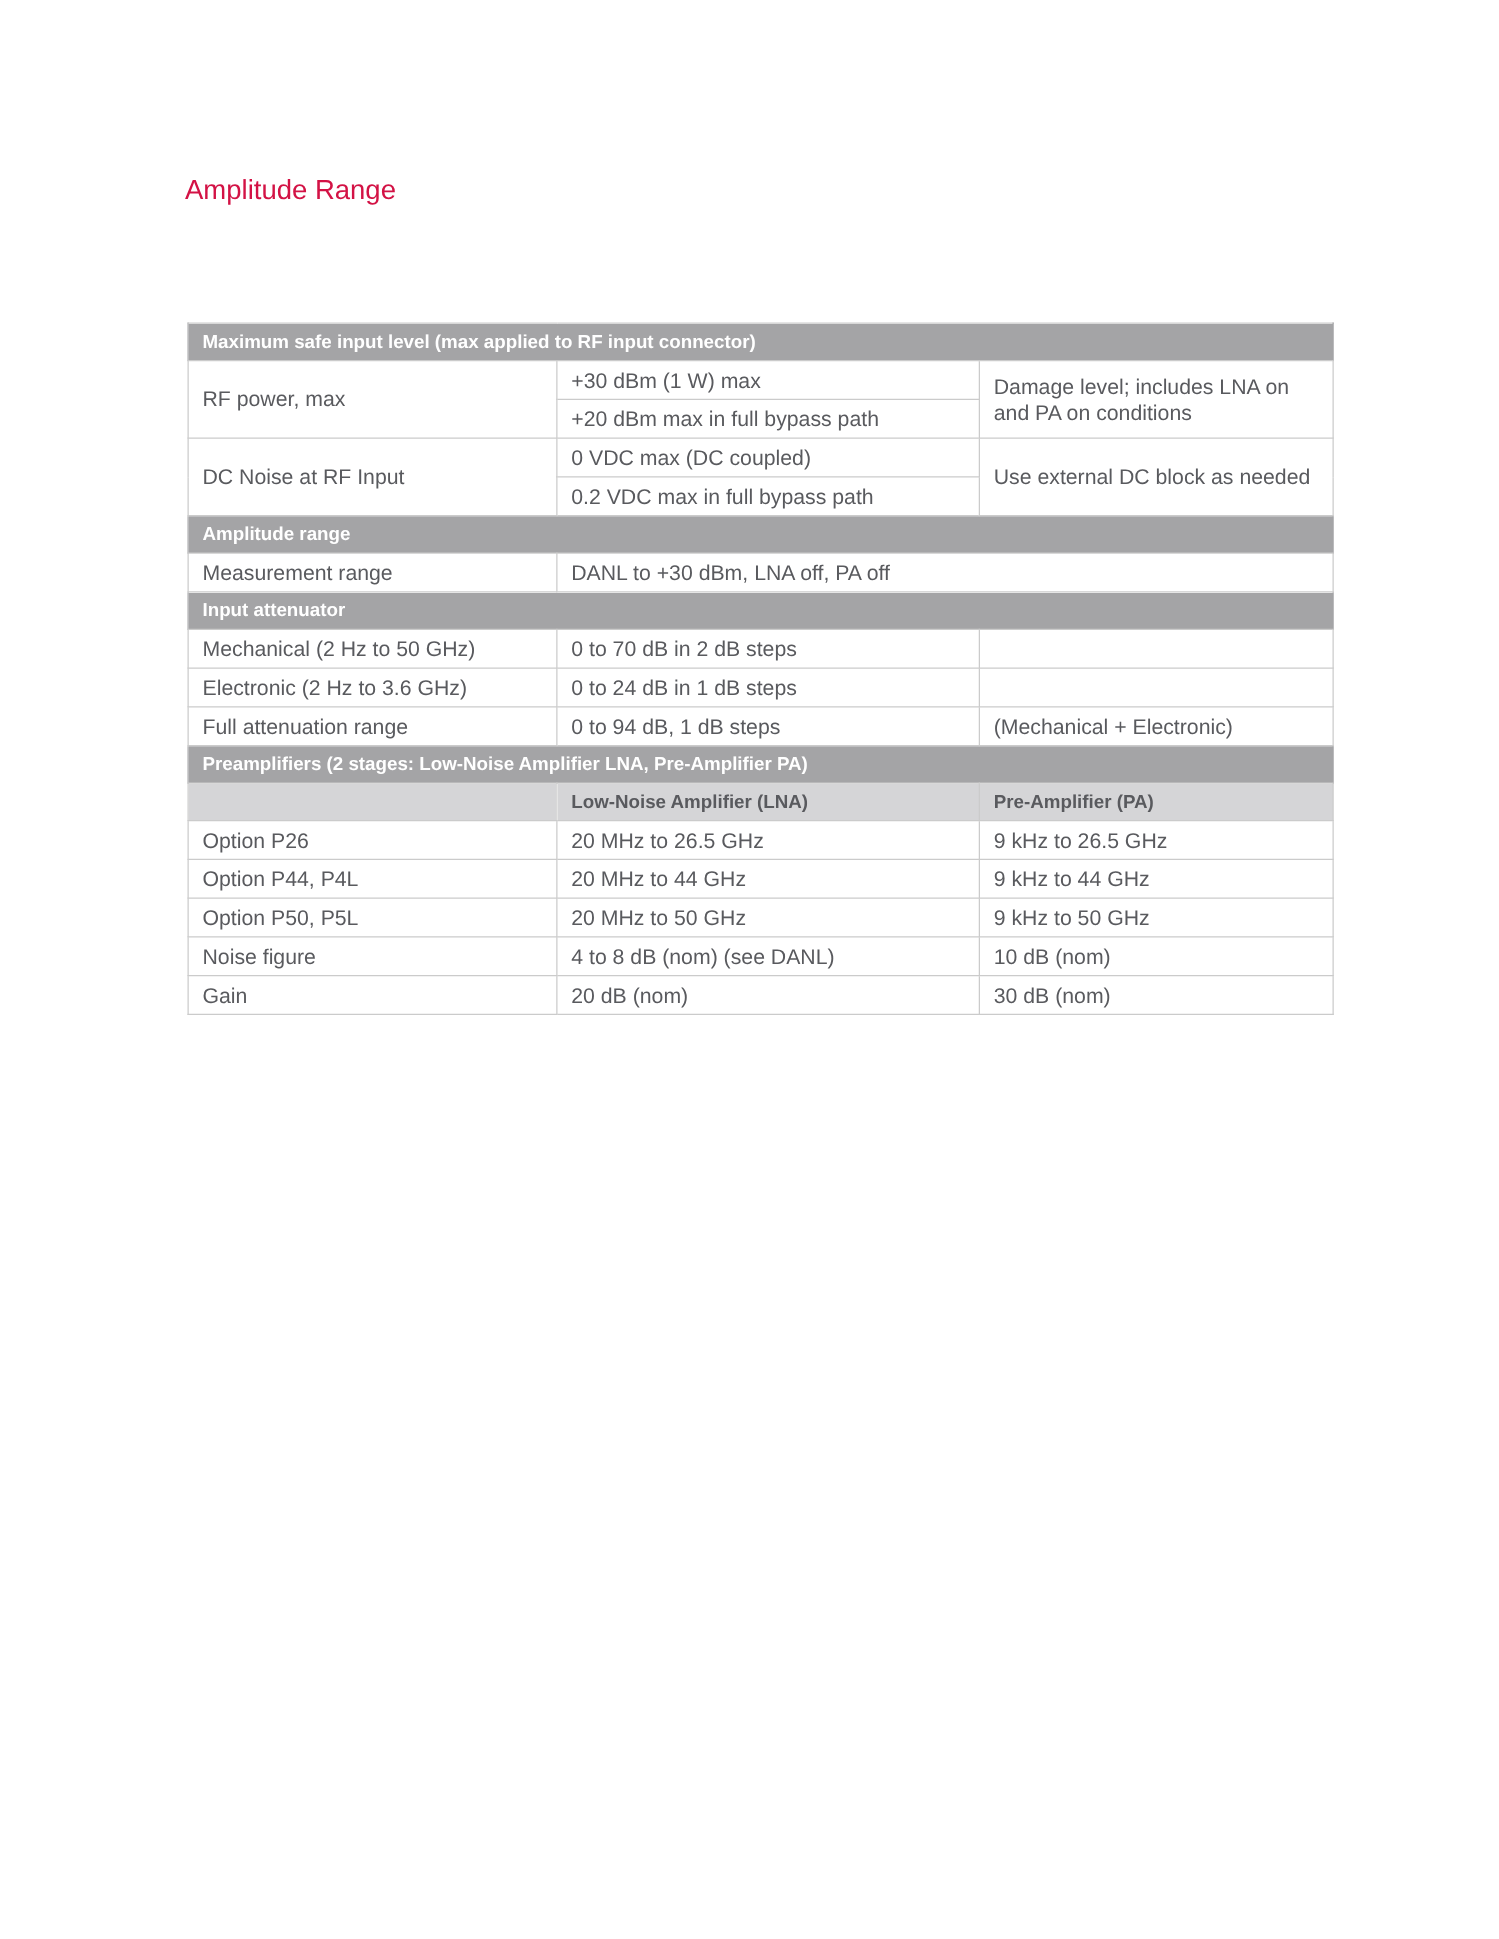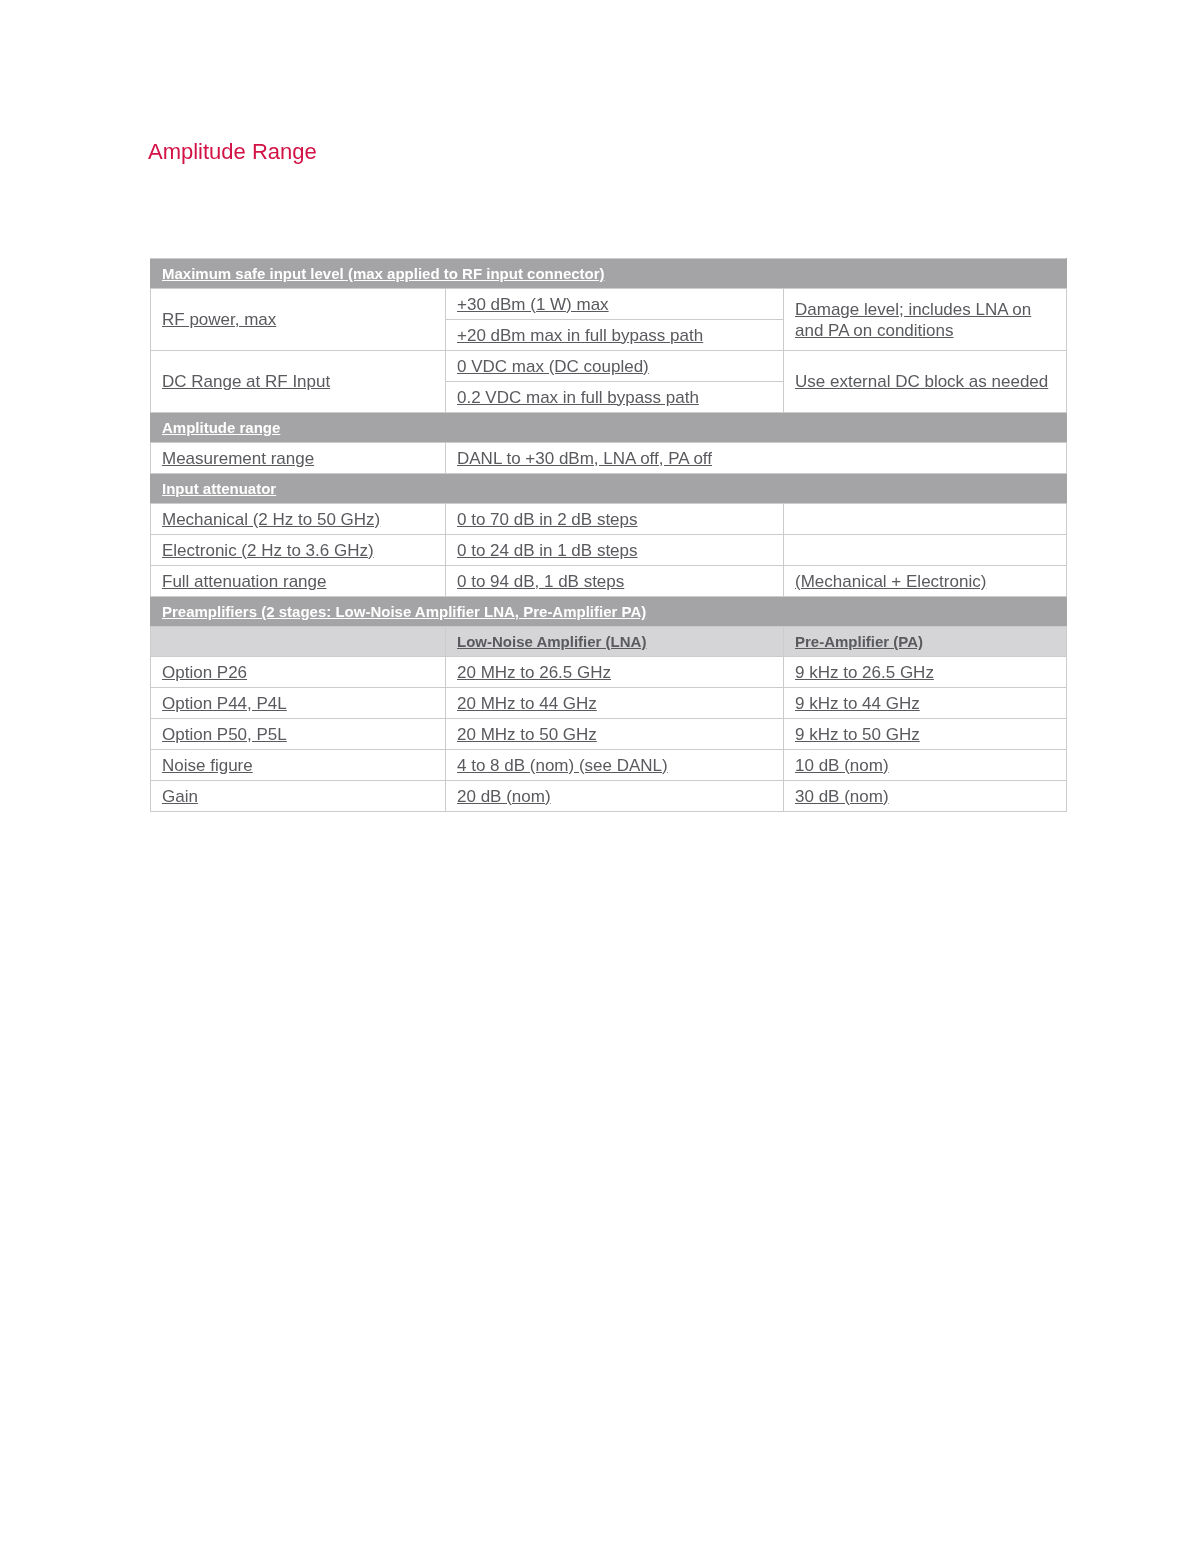--- a/index.html
+++ b/index.html
@@ -41,21 +41,20 @@
     font-size: 17px;
     color: #595a5e;
   }
   .spec td {
     border: 1px solid #cbcbcb;
     padding: 3px 11px;
     height: 31px;
     line-height: 21px;
     vertical-align: middle;
     overflow: hidden;
-    text-decoration: underline;
   }
   .spec tr.band td {
     background: #a4a4a6;
     color: #ffffff;
     font-weight: bold;
     font-size: 15px;
     border-left-color: #a4a4a6;
     border-right-color: #a4a4a6;
     height: 30px;
   }
@@ -114,21 +113,21 @@
       </tr>
       <tr>
         <td rowspan="2">RF power, max</td>
         <td>+30 dBm (1 W) max</td>
         <td rowspan="2">Damage level; includes LNA on and PA on conditions</td>
       </tr>
       <tr>
         <td>+20 dBm max in full bypass path</td>
       </tr>
       <tr>
-        <td rowspan="2">DC Range at RF Input</td>
+        <td rowspan="2">DC Noise at RF Input</td>
         <td>0 VDC max (DC coupled)</td>
         <td rowspan="2">Use external DC block as needed</td>
       </tr>
       <tr>
         <td>0.2 VDC max in full bypass path</td>
       </tr>
 
       <tr class="band">
         <td colspan="3">Amplitude range</td>
       </tr>

